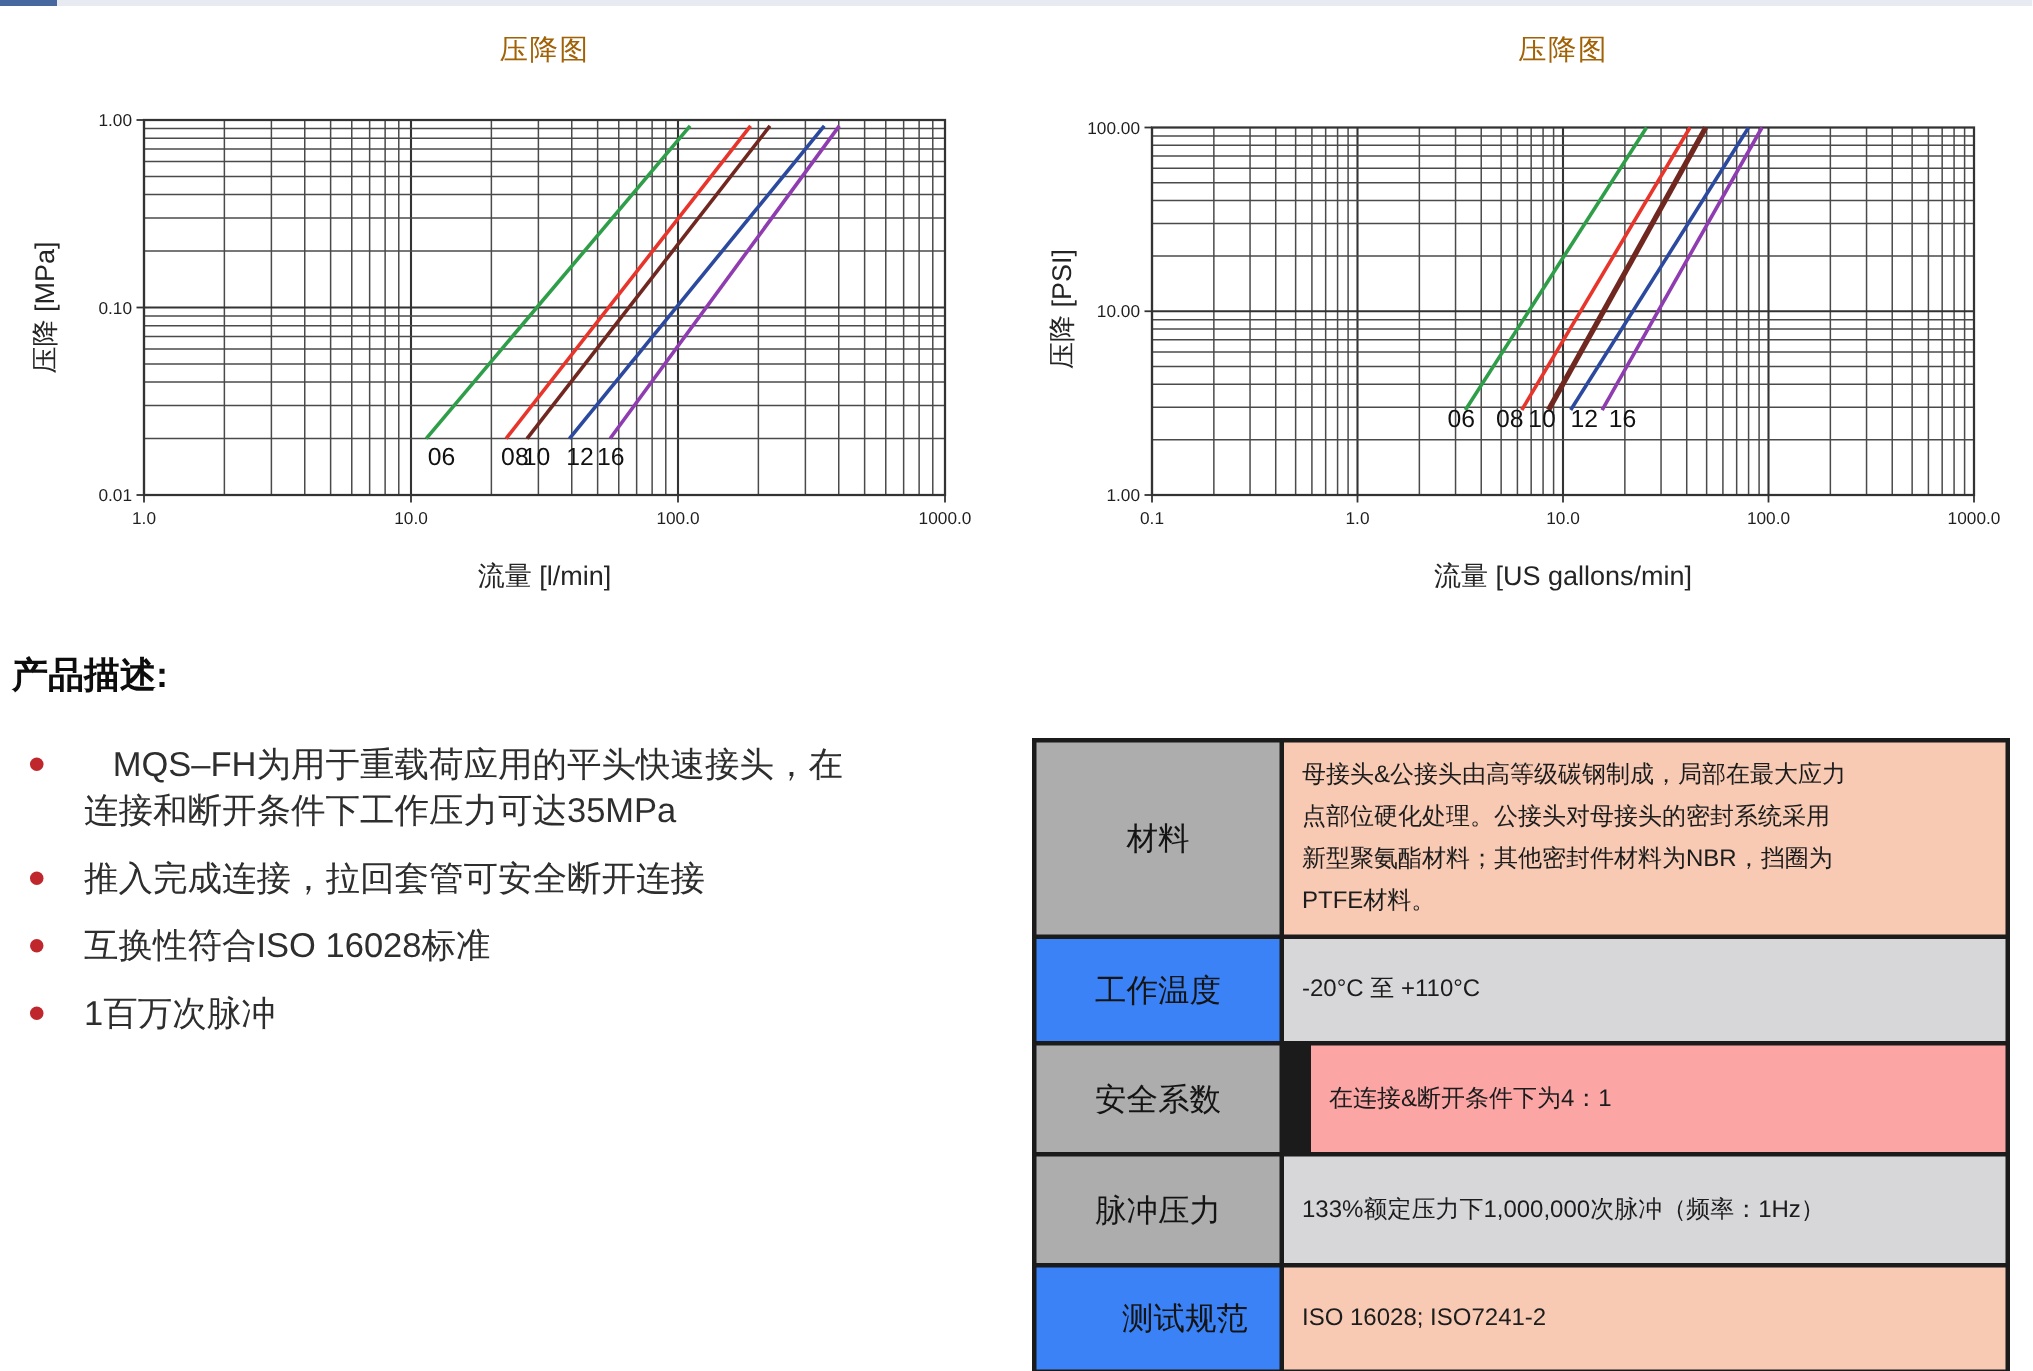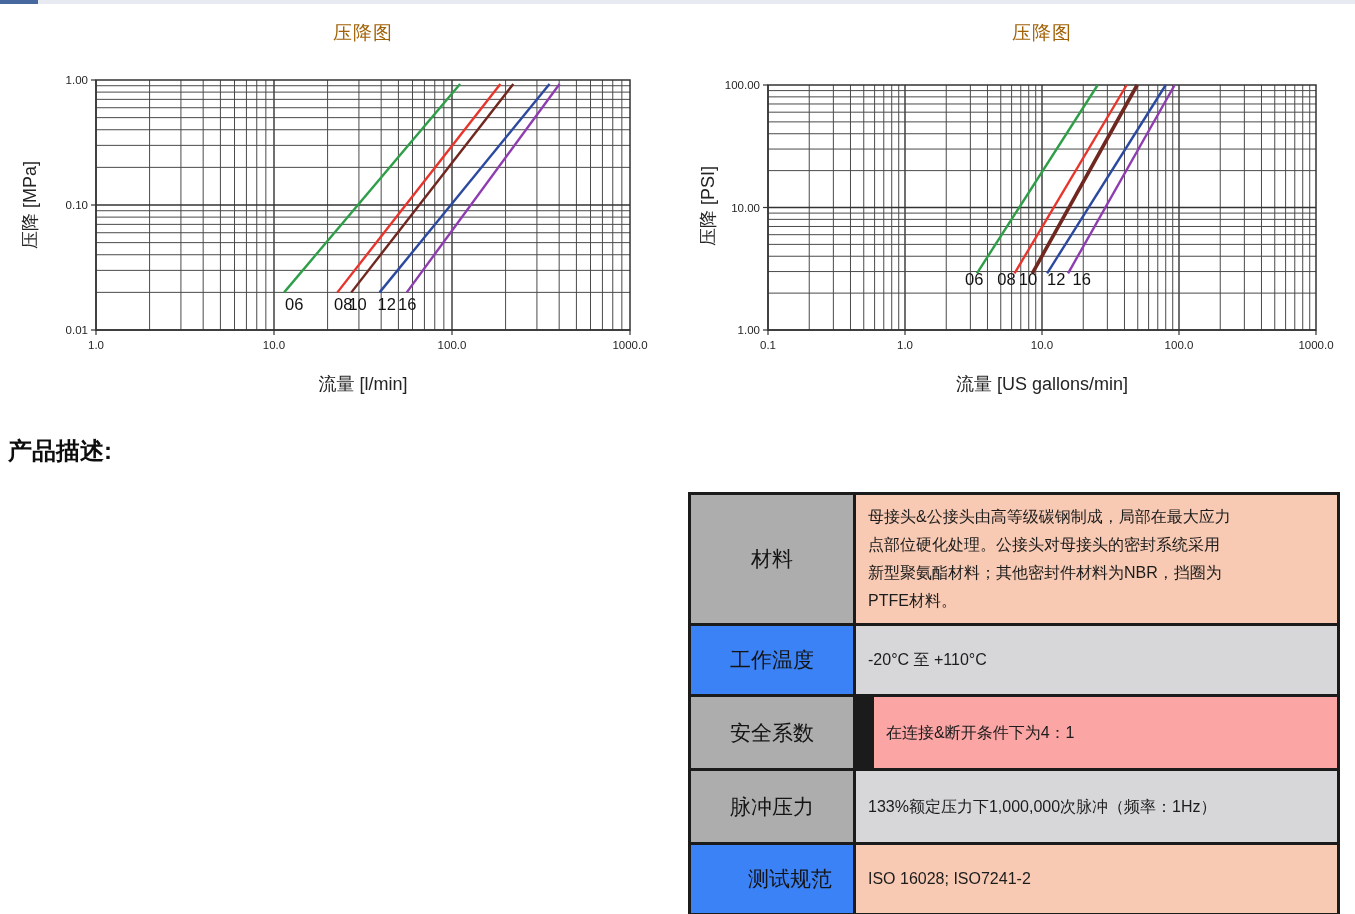--- a/index.html
+++ b/index.html
@@ -208,20 +208,27 @@
     <text x="331.97491150679053" y="216.99889967431267" text-anchor="middle" font-size="16.5" fill="#111">10</text>
     <line x1="351.1274302178655" y1="205.35624525737788" x2="469.7233282178962" y2="17" stroke="#2b499f" stroke-width="2.4"></line>
     <text x="360.2211097709661" y="216.99889967431267" text-anchor="middle" font-size="16.5" fill="#111">12</text>
     <line x1="372.07544264932994" y1="205.35624525737788" x2="478.68216395188915" y2="17" stroke="#8e3cb0" stroke-width="2.4"></line>
     <text x="385.73474175666496" y="216.99889967431267" text-anchor="middle" font-size="16.5" fill="#111">16</text>
   </svg>
 <div class="axis-x" id="xlabel1">流量 [US gallons/min]</div>
 
 <section class="desc">
   <h2>产品描述:</h2>
+  <ul id="bullets">
+      <li><span class="dot" style="background: rgb(192, 39, 45);"></span><span>&nbsp;&nbsp;&nbsp;MQS–FH为用于重载荷应用的平头快速接头，在
+连接和断开条件下工作压力可达35MPa</span></li>
+      <li><span class="dot" style="background: rgb(192, 39, 45);"></span><span>推入完成连接，拉回套管可安全断开连接</span></li>
+      <li><span class="dot" style="background: rgb(192, 39, 45);"></span><span>互换性符合ISO 16028标准</span></li>
+      <li><span class="dot" style="background: rgb(192, 39, 45);"></span><span>1百万次脉冲</span></li>
+    </ul>
 </section>
 
 <div class="spec" id="spec">
     <div class="cell lab" style="background: rgb(173, 173, 173); min-height: 116px;">材料</div>
     <div class="cell val" style="background: rgb(248, 202, 180); min-height: 116px;">母接头&amp;公接头由高等级碳钢制成，局部在最大应力
 点部位硬化处理。公接头对母接头的密封系统采用
 新型聚氨酯材料；其他密封件材料为NBR，挡圈为
 PTFE材料。</div>
     <div class="cell lab" style="background: #3b82f6; min-height: 68px;">工作温度</div>
     <div class="cell val" style="background: rgb(215, 215, 218); min-height: 68px;">-20°C 至 +110°C</div>

